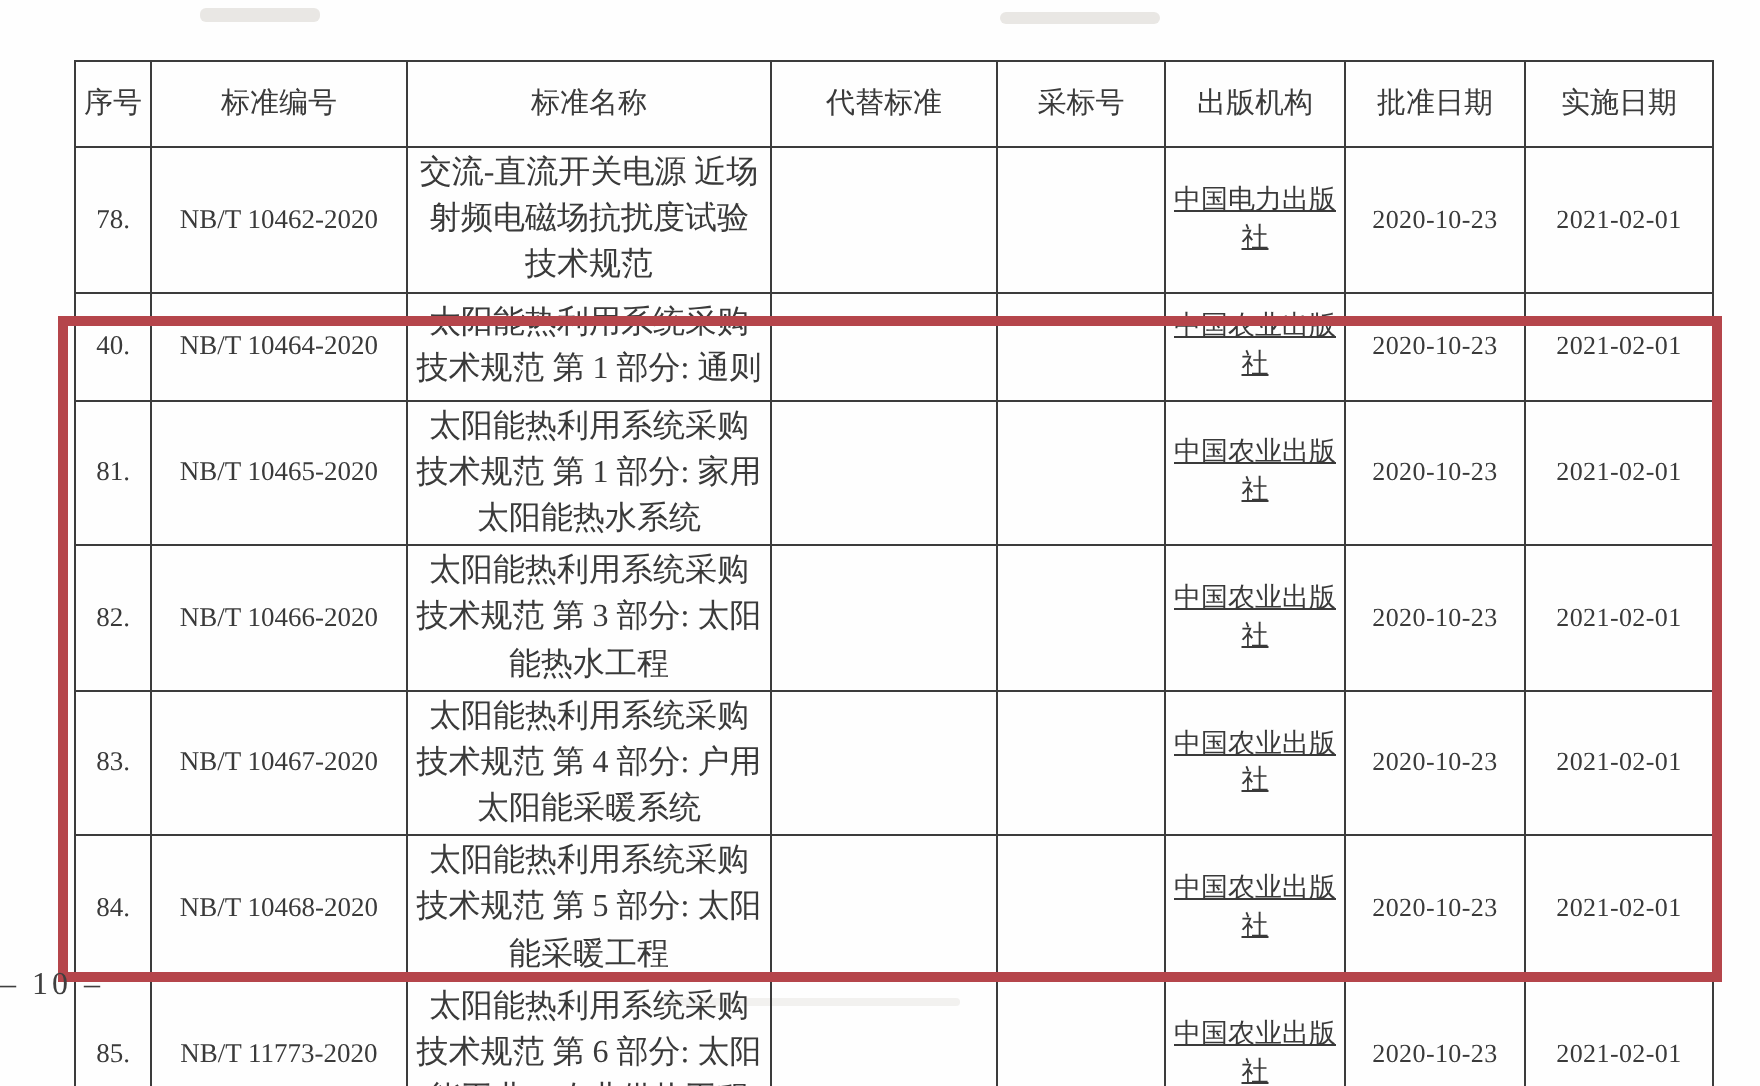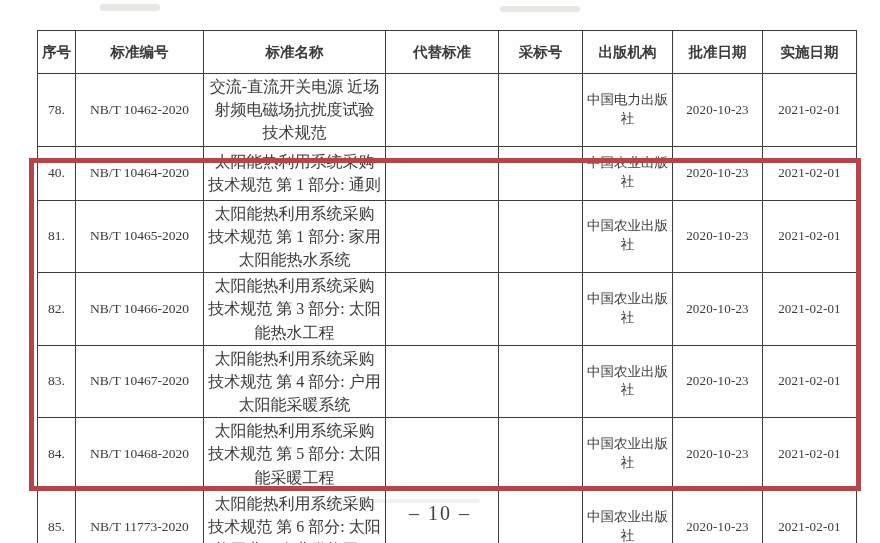--- a/index.html
+++ b/index.html
@@ -36,49 +36,48 @@
     color: #3a3a3a;
   }
   table.std-table th, table.std-table td {
     border: 1.5px solid #3c3c3c;
     text-align: center;
     vertical-align: middle;
     padding: 1px 3px;
     overflow: hidden;
   }
   table.std-table th {
-    font-weight: bold;
+    font-weight: normal;
     font-size: 14.5px;
     height: 40px;
     line-height: 1.25;
   }
   td.c-index   { font-size: 13.5px; }
   td.c-code    { font-size: 13.5px; white-space: nowrap; }
   td.c-name    { font-size: 16px; line-height: 1.45; padding: 2px 6px; }
   td.c-repl, td.c-adopt { font-size: 13.5px; }
-  td.c-pub     { font-size: 13.5px; line-height: 1.4; padding: 2px 8px; }
+  td.c-pub     { font-size: 13.5px; line-height: 1.4; padding: 2px 8px; text-decoration: underline; }
   td.c-appr, td.c-impl { font-size: 13px; white-space: nowrap; letter-spacing: 0.2px; }
 
   .highlight-box {
     position: absolute;
     left: 29px;
     top: 158px;
     width: 832px;
     height: 333px;
     box-sizing: border-box;
     border: 5px solid #b5454b;
     pointer-events: none;
   }
   .footer {
     position: absolute;
     left: 0;
     right: 0;
-    top: 502px;
-    text-align: center;
-    font-size: 20px;
+    top: 484px;
+    font-size: 16px;
     color: #3f3f3f;
     letter-spacing: 2px;
   }
 </style>
 </head>
 <body>
 
 <div class="page">
 
   <div class="scan-artifact artifact-1"></div>

